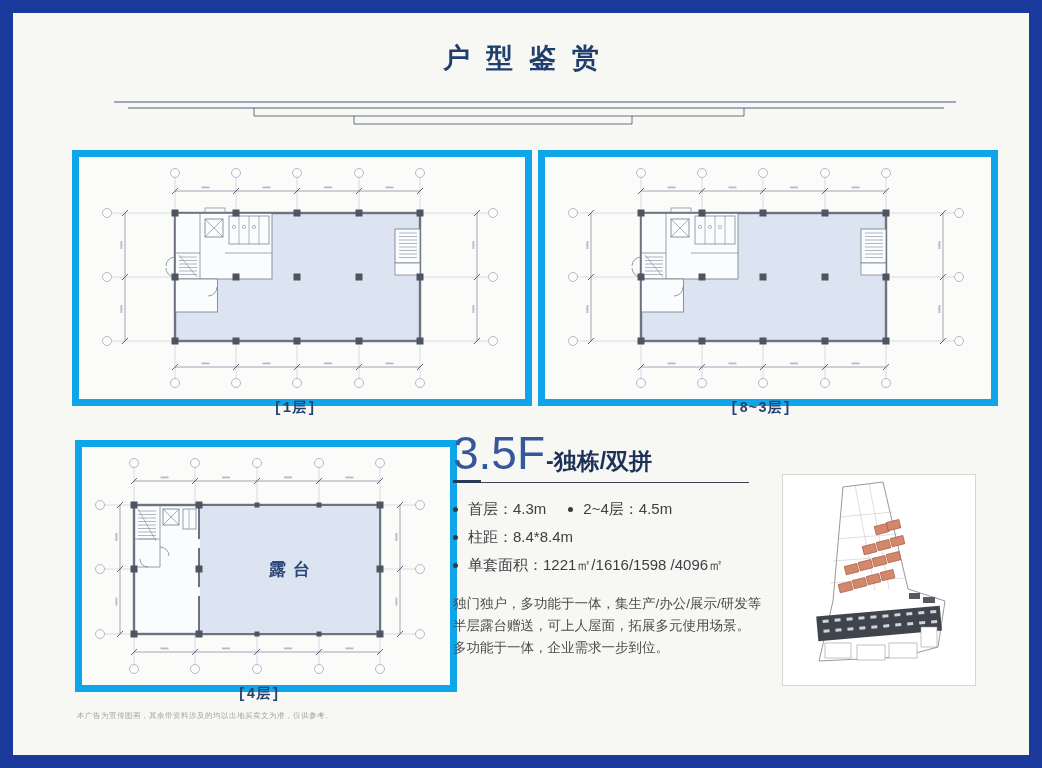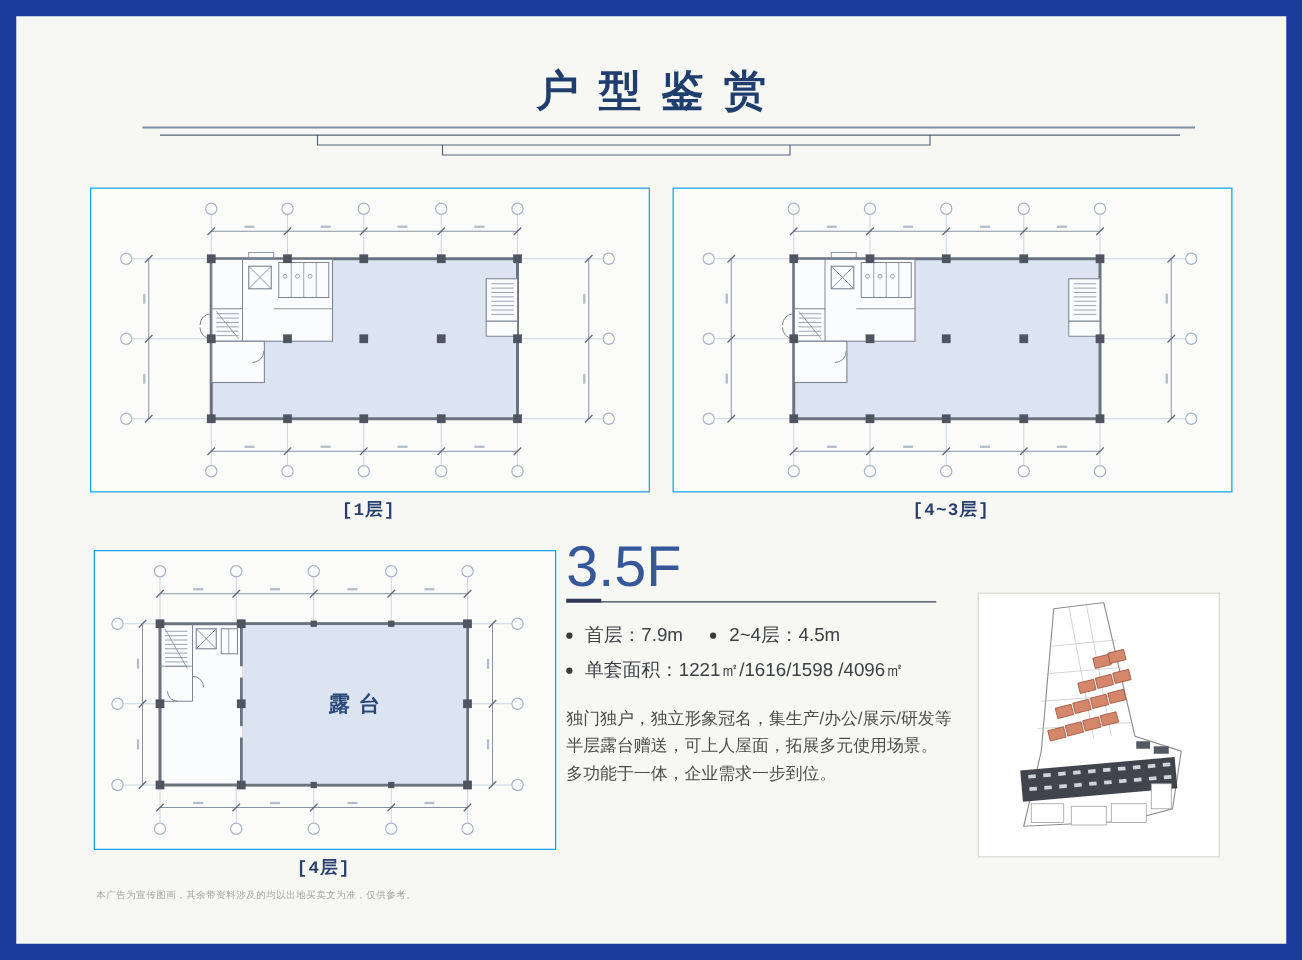--- a/index.html
+++ b/index.html
@@ -4,24 +4,24 @@
 <style>
   :root{
     --frame-blue:#1a3a9e; --page-bg:#f7f7f4; --title-navy:#1f3e6d;
     --accent-blue:#36589a; --dark-navy:#1d3156; --plan-fill:#dce3f1;
     --text-gray:#4c4c4c; --label-navy:#27406c;
   }
   html,body{margin:0;padding:0;background:#e9e9e9;}
   .page{position:relative;width:1042px;height:768px;background:var(--page-bg);
     font-family:"Liberation Sans","DejaVu Sans",sans-serif;overflow:hidden;}
   .frame{position:absolute;inset:0;border:13px solid var(--frame-blue);pointer-events:none;z-index:50;}
-  .title{position:absolute;left:0;top:50px;width:100%;text-align:center;
-    font-size:34px;font-weight:bold;color:var(--title-navy);letter-spacing:16px;text-indent:16px;}
+  .title{position:absolute;left:0;top:40px;width:100%;text-align:center;
+    font-size:27px;font-weight:bold;color:var(--title-navy);letter-spacing:16px;text-indent:16px;}
   .divider{position:absolute;left:112px;top:99px;}
-  .plan-box{position:absolute;border:1px solid #0ea5e9;background:#fbfbf9;}
+  .plan-box{position:absolute;border:7px solid #0ea5e9;background:#fbfbf9;}
   .plan-label{position:absolute;text-align:center;font-size:14px;font-weight:bold;
     color:var(--label-navy);letter-spacing:1px;font-family:Liberation Mono, monospace;}
   .terrace-label{position:absolute;left:117px;top:58px;width:181px;height:129px;
     display:flex;align-items:center;justify-content:center;font-size:17px;font-weight:bold;
     color:#2a4878;letter-spacing:7px;text-indent:7px;}
   .spec{position:absolute;left:453px;top:430px;width:330px;}
   .spec-head{display:flex;align-items:baseline;}
   .spec-head .big{font-size:46px;font-weight:normal;color:var(--accent-blue);line-height:1;}
   .spec-head .suffix{font-size:23px;font-weight:bold;color:var(--dark-navy);margin-left:1px;}
   .spec-underline{margin-top:5px;width:296px;height:0;border-top:1.5px solid #3c4250;position:relative;}
@@ -272,21 +272,21 @@
         <rect x="214.5" y="116.5" width="7" height="7" fill="#4e5560" stroke="none" stroke-width="0"></rect>
         <rect x="214.5" y="180.5" width="7" height="7" fill="#4e5560" stroke="none" stroke-width="0"></rect>
         <rect x="276.5" y="52.5" width="7" height="7" fill="#4e5560" stroke="none" stroke-width="0"></rect>
         <rect x="276.5" y="116.5" width="7" height="7" fill="#4e5560" stroke="none" stroke-width="0"></rect>
         <rect x="276.5" y="180.5" width="7" height="7" fill="#4e5560" stroke="none" stroke-width="0"></rect>
         <rect x="337.5" y="52.5" width="7" height="7" fill="#4e5560" stroke="none" stroke-width="0"></rect>
         <rect x="337.5" y="116.5" width="7" height="7" fill="#4e5560" stroke="none" stroke-width="0"></rect>
         <rect x="337.5" y="180.5" width="7" height="7" fill="#4e5560" stroke="none" stroke-width="0"></rect>
       </svg>
   </div>
-  <div class="plan-label" style="left:538px;top:399px;width:446px;">[4~3层]</div>
+  <div class="plan-label" style="left:538px;top:399px;width:446px;">[8~3层]</div>
 
   <div class="plan-box" style="left:75px;top:440px;width:368px;height:238px;">
     <svg id="plan4" width="368" height="238" viewBox="0 0 368 238">
         <line x1="52" y1="21" x2="52" y2="217" stroke="#c6cfdc" stroke-width="0.7"></line>
         <circle cx="52" cy="16" r="4.5" stroke="#a6b2c6" fill="#fcfcfb" stroke-width="0.9"></circle>
         <circle cx="52" cy="222" r="4.5" stroke="#a6b2c6" fill="#fcfcfb" stroke-width="0.9"></circle>
         <line x1="113" y1="21" x2="113" y2="217" stroke="#c6cfdc" stroke-width="0.7"></line>
         <circle cx="113" cy="16" r="4.5" stroke="#a6b2c6" fill="#fcfcfb" stroke-width="0.9"></circle>
         <circle cx="113" cy="222" r="4.5" stroke="#a6b2c6" fill="#fcfcfb" stroke-width="0.9"></circle>
         <line x1="175" y1="21" x2="175" y2="217" stroke="#c6cfdc" stroke-width="0.7"></line>
@@ -378,37 +378,42 @@
         <rect x="172.5" y="184.5" width="5" height="5" fill="#4e5560" stroke="none" stroke-width="0"></rect>
         <rect x="234.5" y="184.5" width="5" height="5" fill="#4e5560" stroke="none" stroke-width="0"></rect>
       </svg>
     <div class="terrace-label">露台</div>
   </div>
   <div class="plan-label" style="left:75px;top:685px;width:368px;">[4层]</div>
 
   <div class="spec">
     <div class="spec-head">
       <span class="big">3.5F</span>
+      <span class="suffix">-独栋/双拼</span>
     </div>
     <div class="spec-underline"></div>
     <div class="spec-rows">
       <div class="spec-row">
         <span class="dot"></span>
-        <span>首层：7.9m</span>
+        <span>首层：4.3m</span>
         <span class="gap"></span>
         <span class="dot"></span>
         <span>2~4层：4.5m</span>
+      </div>
+      <div class="spec-row">
+        <span class="dot"></span>
+        <span>柱距：8.4*8.4m</span>
       </div>
       <div class="spec-row">
         <span class="dot"></span>
         <span>单套面积：1221㎡/1616/1598 /4096㎡</span>
       </div>
     </div>
     <div class="desc">
-      <div>独门独户，独立形象冠名，集生产/办公/展示/研发等</div>
+      <div>独门独户，多功能于一体，集生产/办公/展示/研发等</div>
       <div>半层露台赠送，可上人屋面，拓展多元使用场景。</div>
       <div>多功能于一体，企业需求一步到位。</div>
     </div>
   </div>
 
   <div class="site-box">
     <svg id="siteplan" width="192" height="210" viewBox="0 0 192 210">
         <path d="M60,12 L100,7 L125,114 L162,126 L155,172 L118,182 L36,186 L50,126 Z" stroke="#8c8c8c" stroke-width="0.9" fill="#ffffff"></path>
         <line x1="57" y1="42" x2="110" y2="37" stroke="#bcbcbc" stroke-width="0.5"></line>
         <line x1="54" y1="64" x2="114" y2="59" stroke="#bcbcbc" stroke-width="0.5"></line>

